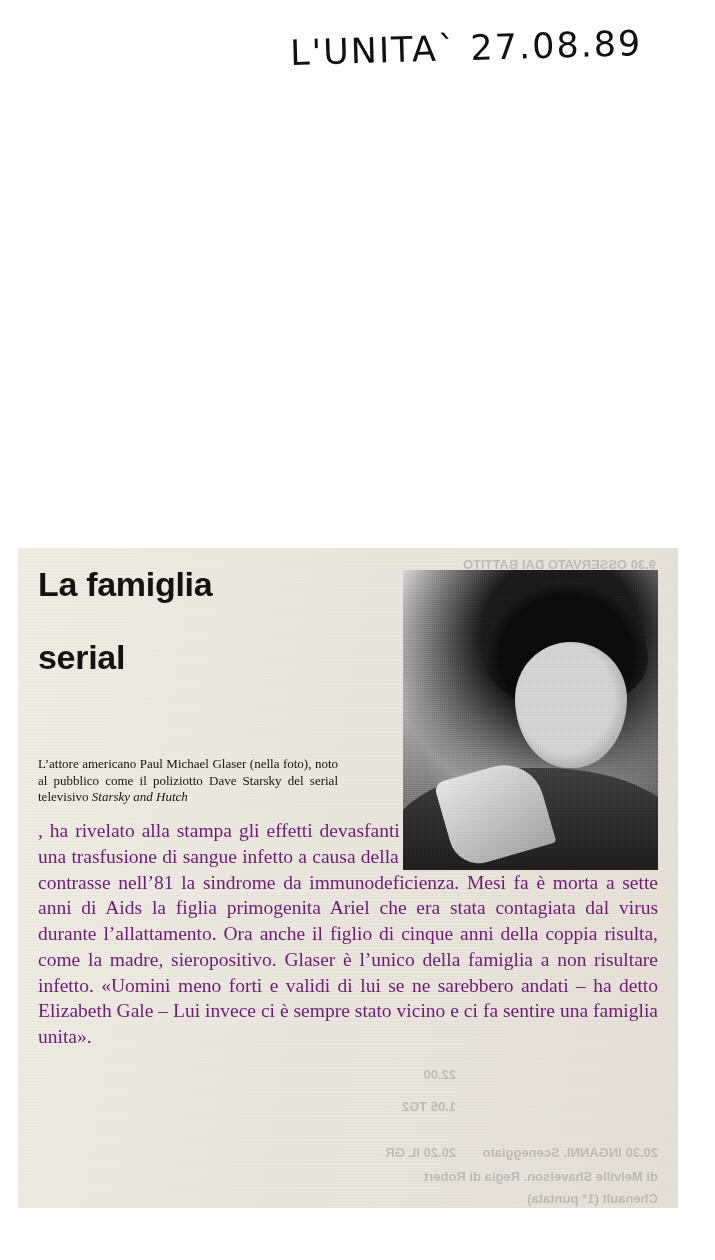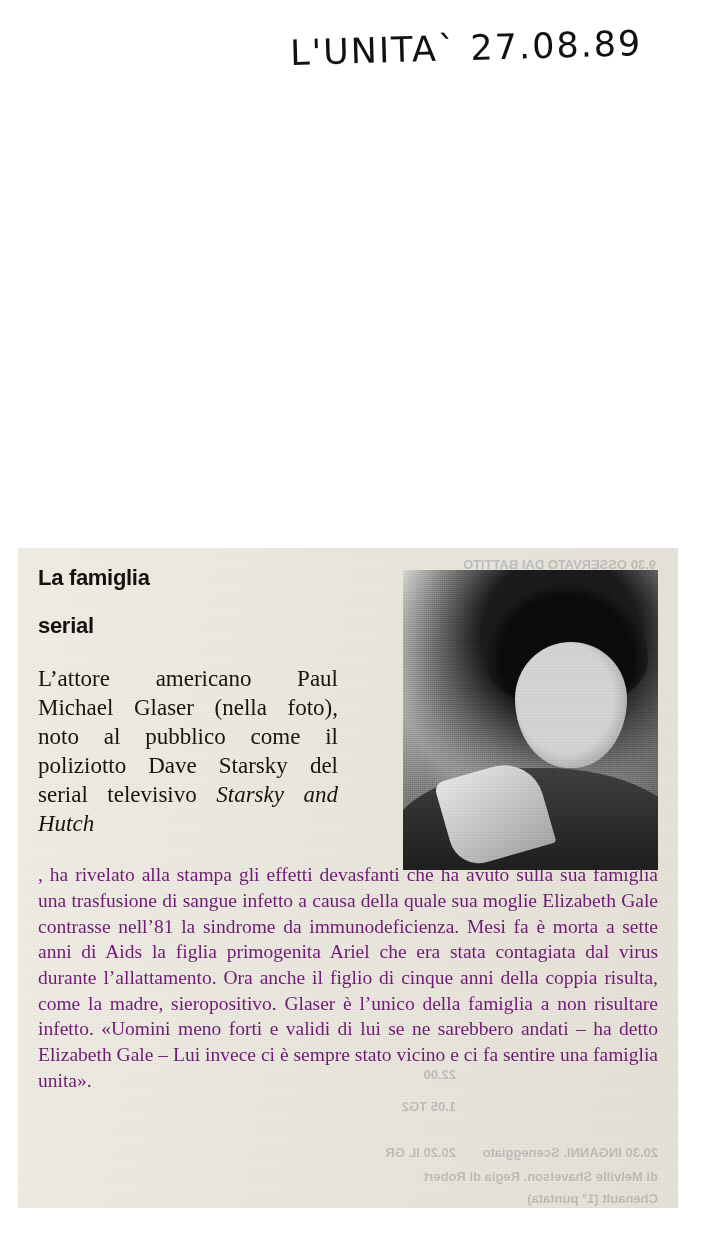--- a/index.html
+++ b/index.html
@@ -68,21 +68,21 @@
     font-size: 13px;
     font-weight: bold;
     transform: scaleX(-1);
     line-height: 1.05;
   }
   .ghost div { position: absolute; white-space: nowrap; }
 
   .headline {
     font-family: "Liberation Sans", sans-serif;
     font-weight: bold;
-    font-size: 22px;
+    font-size: 34px;
     line-height: 1.08;
     color: #14120f;
     letter-spacing: -0.3px;
     margin: 0;
     width: 300px;
     position: relative;
     z-index: 3;
   }
 
   .photo {
@@ -137,22 +137,22 @@
     background-image:
       repeating-linear-gradient(0deg, rgba(255,255,255,0.05) 0 1px, rgba(0,0,0,0.05) 1px 2px),
       repeating-linear-gradient(90deg, rgba(255,255,255,0.04) 0 1px, rgba(0,0,0,0.04) 1px 2px);
     mix-blend-mode: overlay;
   }
 
   .lede {
     position: relative;
     z-index: 3;
     width: 300px;
-    margin-top: 28px;
-    font-size: 23px;
+    margin-top: 80px;
+    font-size: 13px;
     line-height: 1.26;
     text-align: justify;
     color: #171511;
   }
   .body-text {
     position: relative;
     z-index: 3;
     margin-top: 4px;
     font-size: 19.5px;
     line-height: 1.32;

